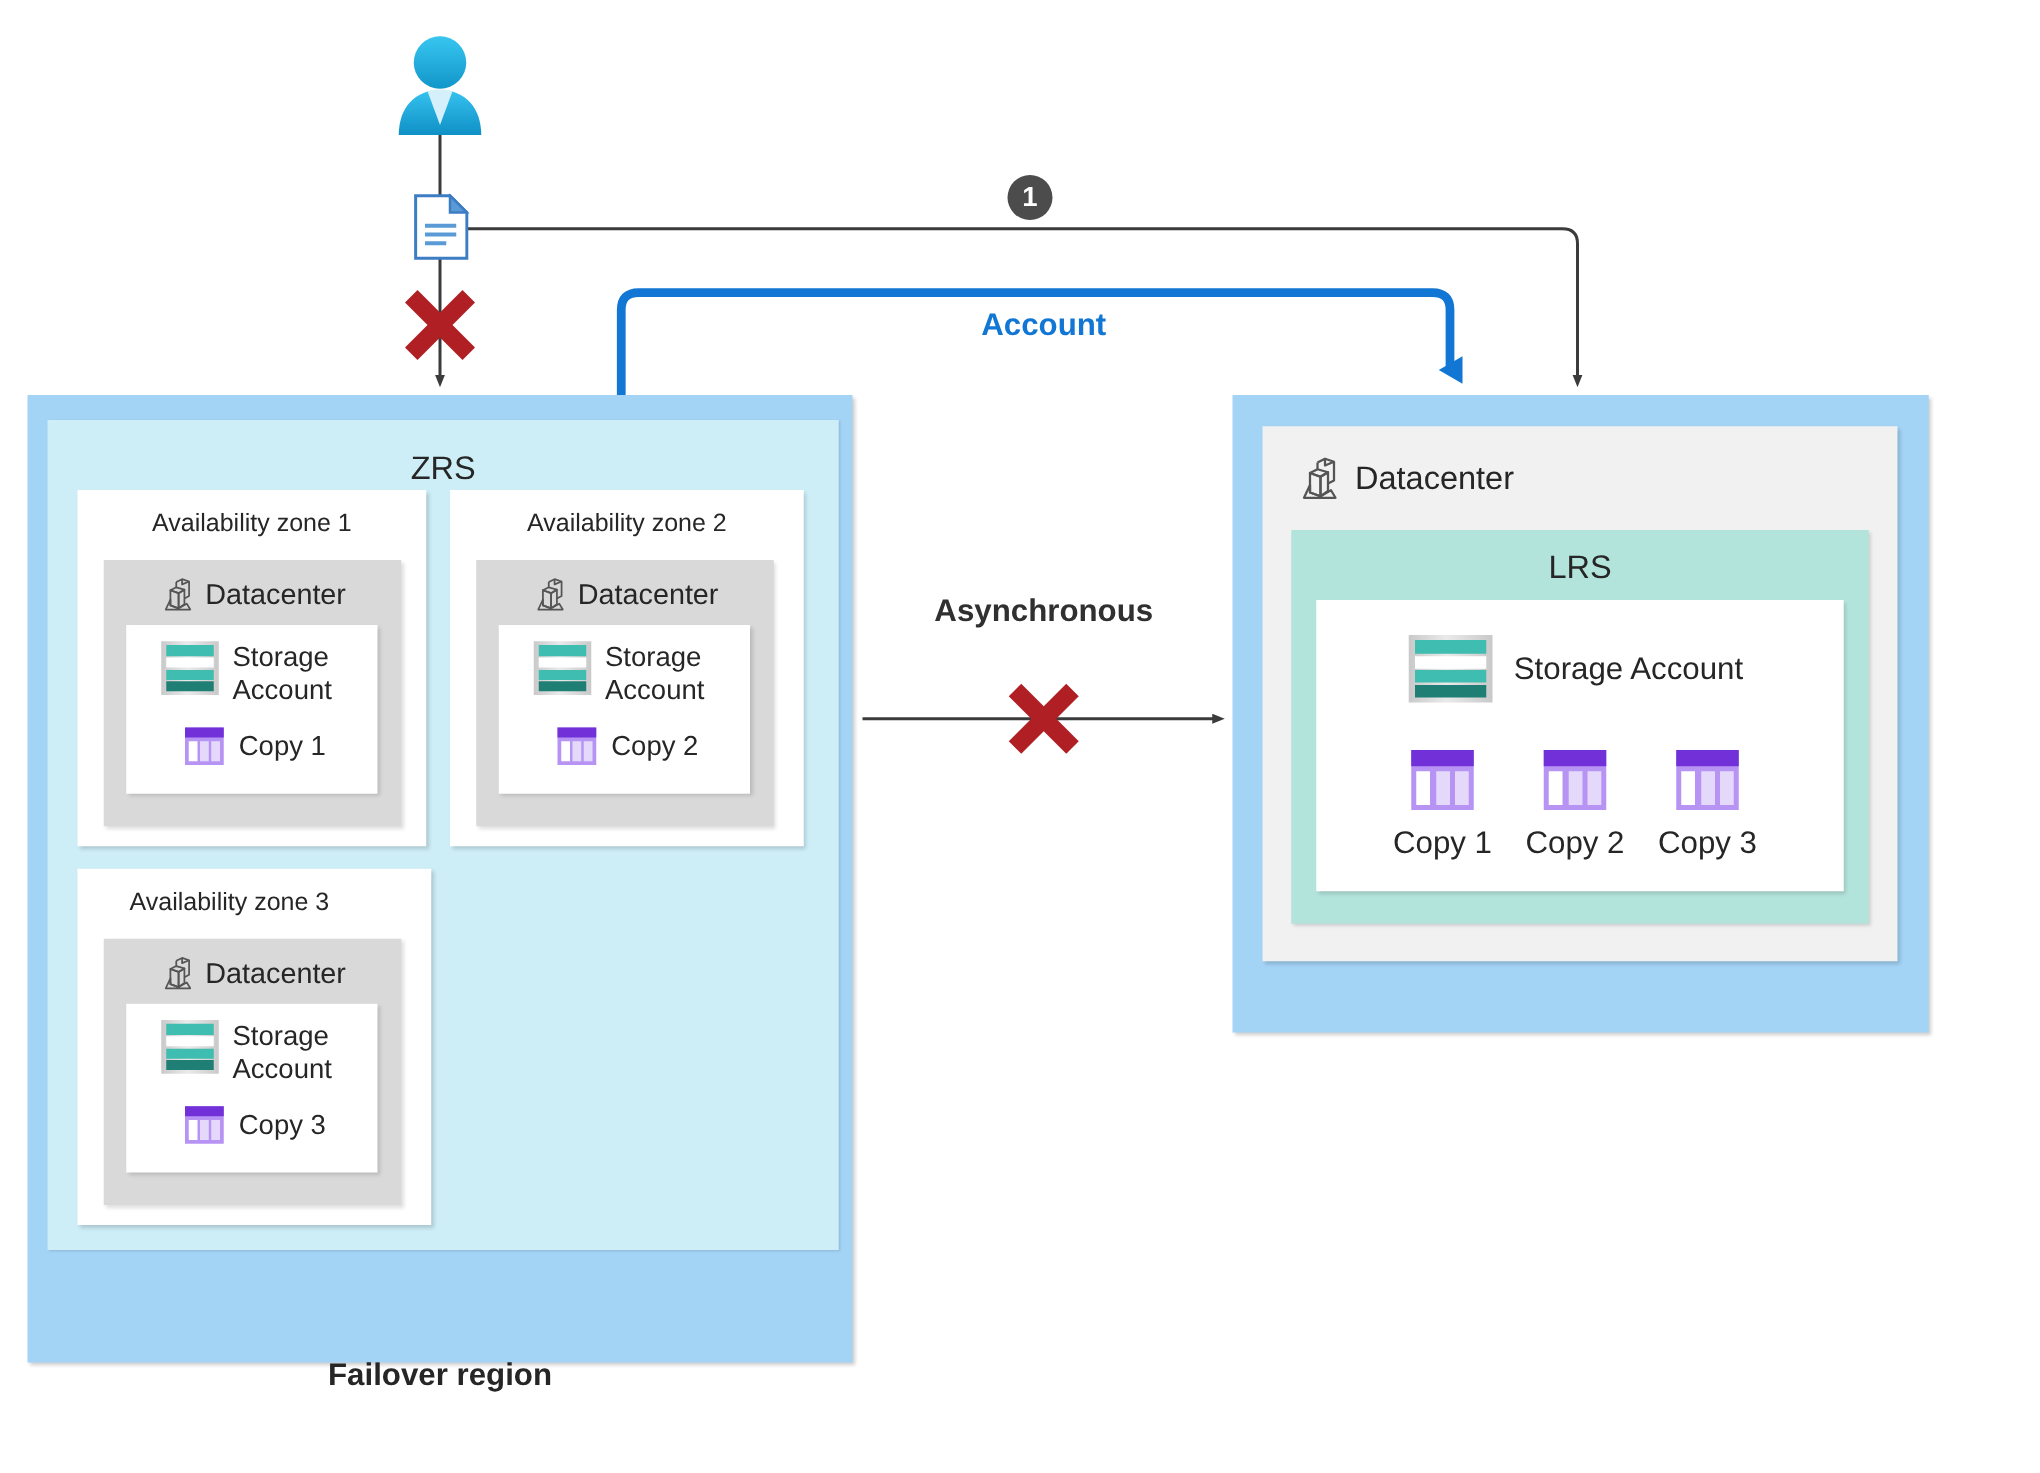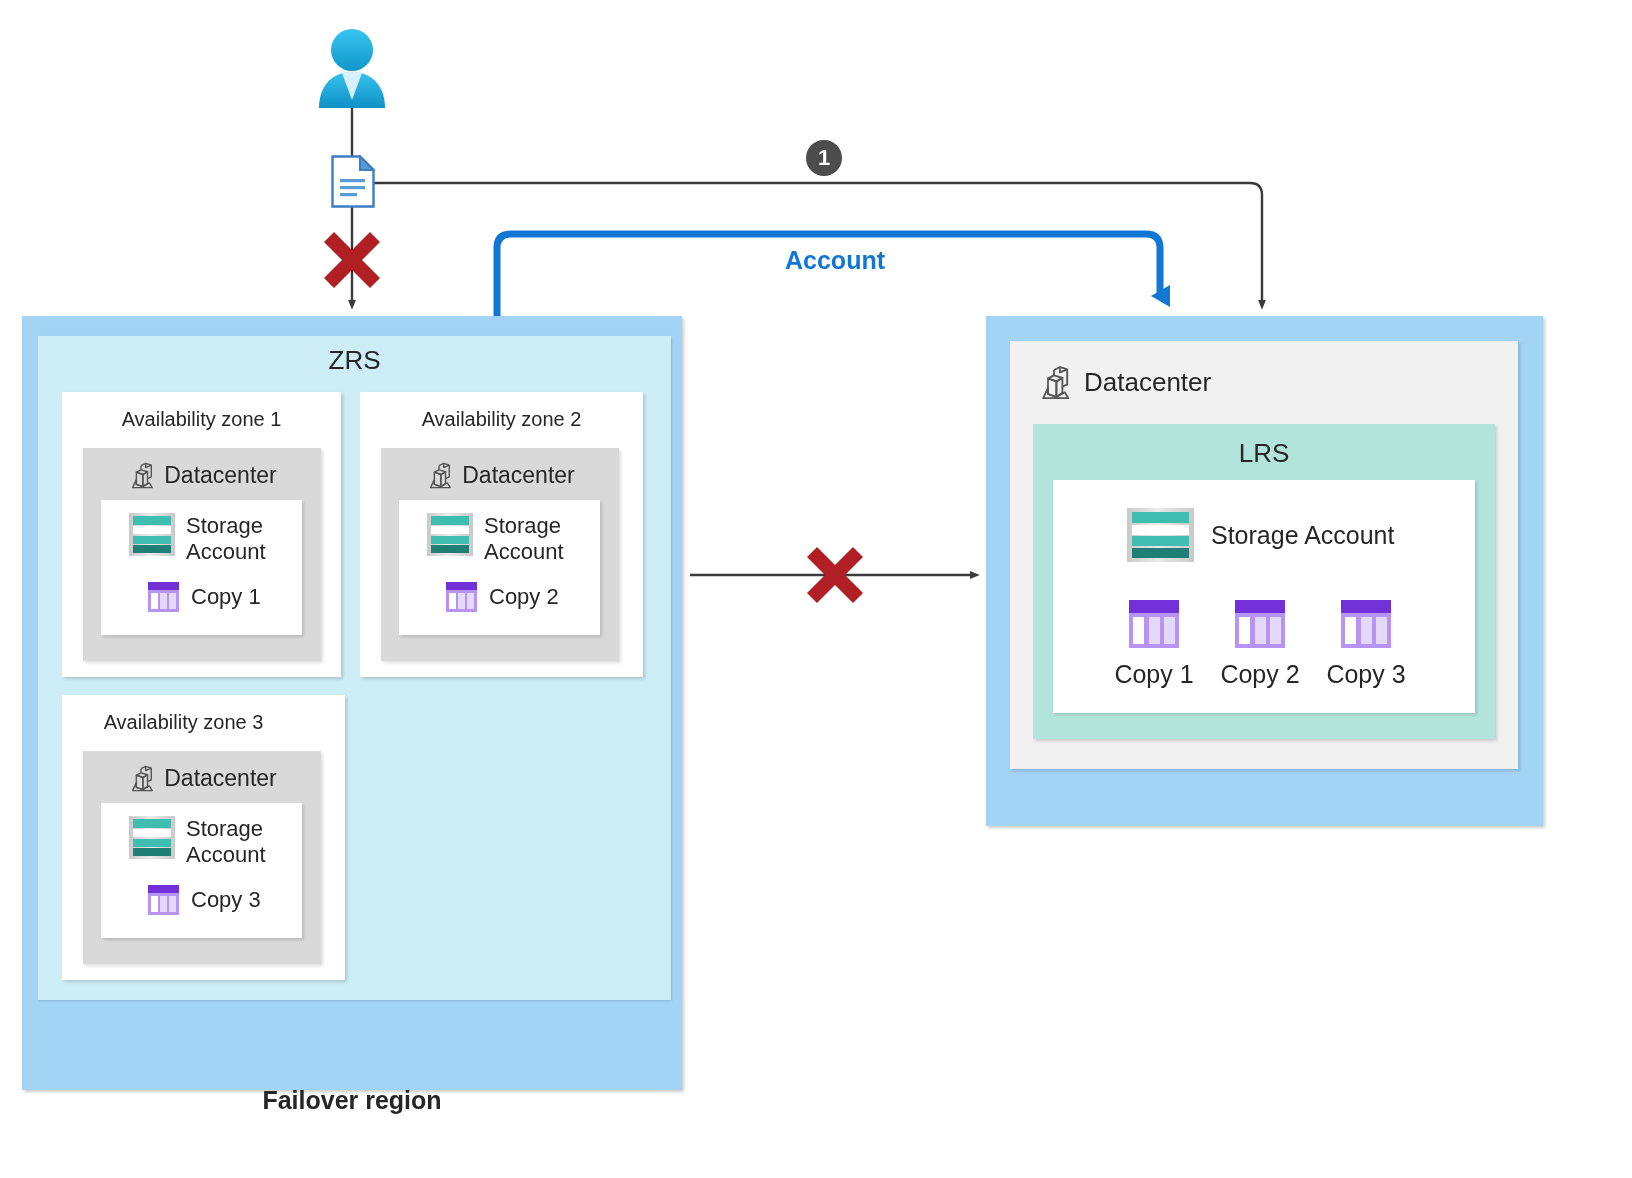--- a/index.html
+++ b/index.html
@@ -193,33 +193,34 @@
     <svg viewBox="0 0 64 64" width="64" height="64" xmlns="http://www.w3.org/2000/svg">
       <path d="M14,4 L32,22 L50,4 L60,14 L42,32 L60,50 L50,60 L32,42 L14,60 L4,50 L22,32 L4,14 Z" fill="#b01f24"></path>
     </svg>
   </div>
 
   <div class="abs num-badge" style="left:806px; top:140px; width:36px; height:36px;">1</div>
 
   <div class="abs failover-label" style="left:735px; top:246px; width:200px;">Account</div>
 
   <div class="abs geo-label" style="left:700px; top:474px; width:270px;">
+    <div>Asynchronous</div>
   </div>
 
   <div class="abs" style="left:803px; top:543px; width:64px; height:64px;">
     <svg viewBox="0 0 64 64" width="64" height="64" xmlns="http://www.w3.org/2000/svg">
       <path d="M14,4 L32,22 L50,4 L60,14 L42,32 L60,50 L50,60 L32,42 L14,60 L4,50 L22,32 L4,14 Z" fill="#b01f24"></path>
     </svg>
   </div>
 
   <div class="abs region-outer" style="left:22px; top:316px; width:660px; height:774px;"></div>
 
   <div class="abs zrs-box" style="left:38px; top:336px; width:633px; height:664px;"></div>
 
-  <div class="abs lbl lbl-zrs" style="left:38px; top:345px; width:633px;">ZRS</div>
+  <div class="abs lbl lbl-zrs" style="left:38px; top:359px; width:633px;">ZRS</div>
 
   <div class="abs zone-box" style="left:62px; top:392px; width:279px; height:285px;"></div>
   <div class="abs lbl lbl-zone" style="left:62px; top:408px; width:279px;">Availability zone 1</div>
 
   <div class="abs dc-box" style="left:83px; top:448px; width:238px; height:213px;"></div>
   <div class="abs row" style="left:83px; top:458px; width:238px; height:34px; justify-content:center;">
     <span class="dc-icon">
       <svg viewBox="0 0 30 30" width="28" height="28" xmlns="http://www.w3.org/2000/svg">
         <g fill="none" stroke="#555555" stroke-width="1.5" stroke-linejoin="round">
           <path d="M10,12 L10,25 L17,27.5 L17,14.5 Z"></path>

